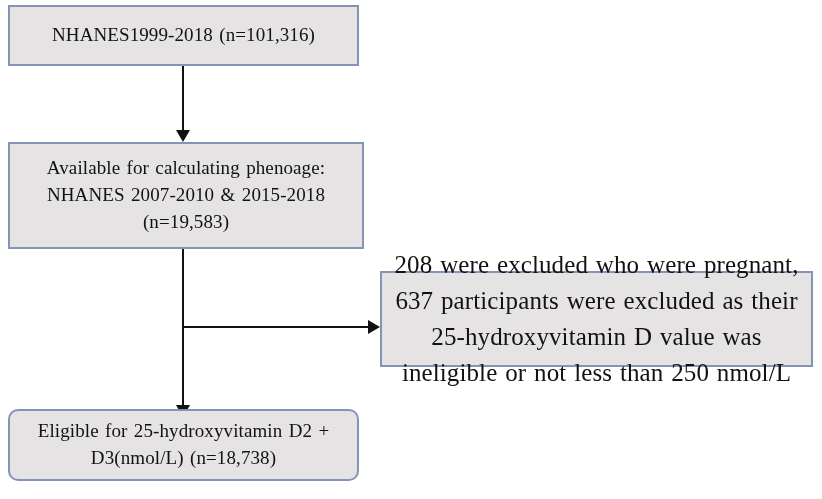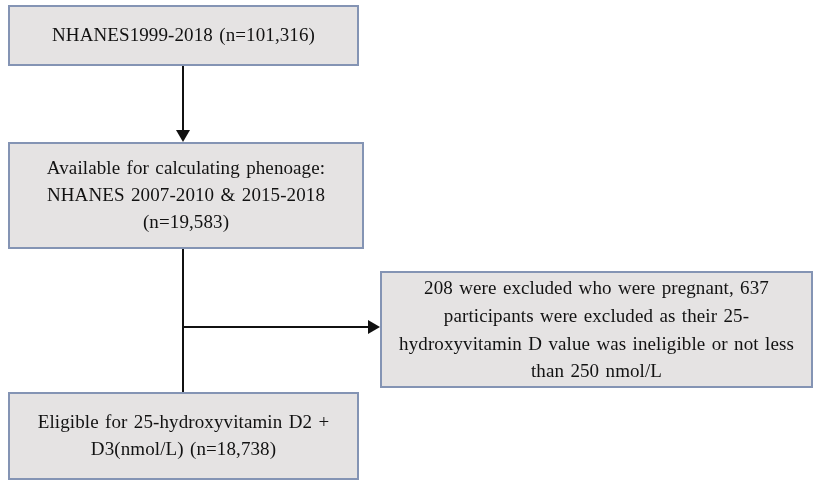--- a/index.html
+++ b/index.html
@@ -31,23 +31,23 @@
     word-spacing: 1.5px;
     padding: 4px 10px;
   }
   .node .txt {
     display: block;
     white-space: pre-line;
   }
   
   #box-source   { left: 8px;   top: 5px;   width: 351px; height: 61px; }
   #box-available{ left: 8px;   top: 142px; width: 356px; height: 107px; }
-  #box-excluded { left: 380px; top: 271px; width: 433px; height: 117px;
-                  font-size: 19px; line-height: 1.45; font-family: Liberation Serif, serif; }
-  #box-eligible { left: 8px;   top: 392px; width: 351px; height: 88px; }
+  #box-excluded { left: 380px; top: 271px; width: 433px; height: 96px;
+                  font-size: 25px; line-height: 1.45; font-family: Liberation Serif, serif; }
+  #box-eligible { left: 8px;   top: 409px; width: 351px; height: 72px; border-radius: 10px; }
 
   
   .vline {
     position: absolute;
     width: 2px;
     background: #111111;
   }
   .hline {
     position: absolute;
     height: 2px;

